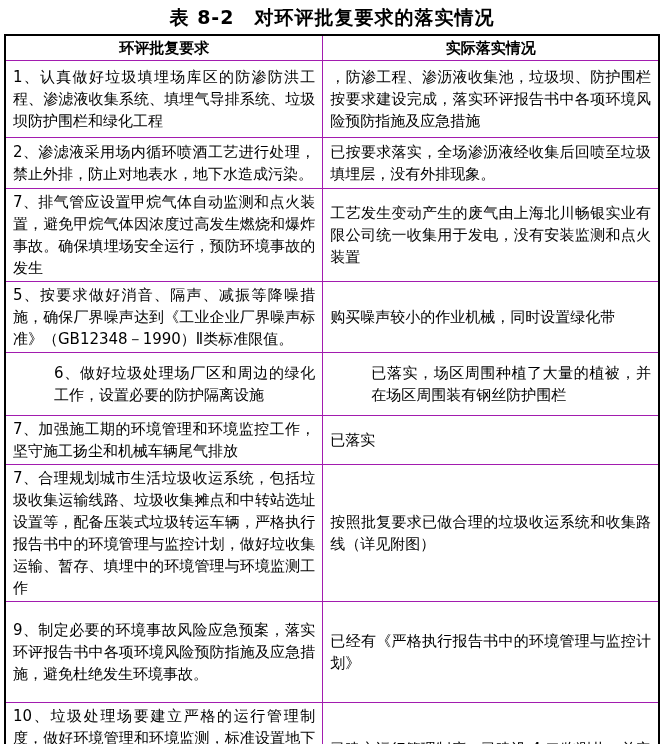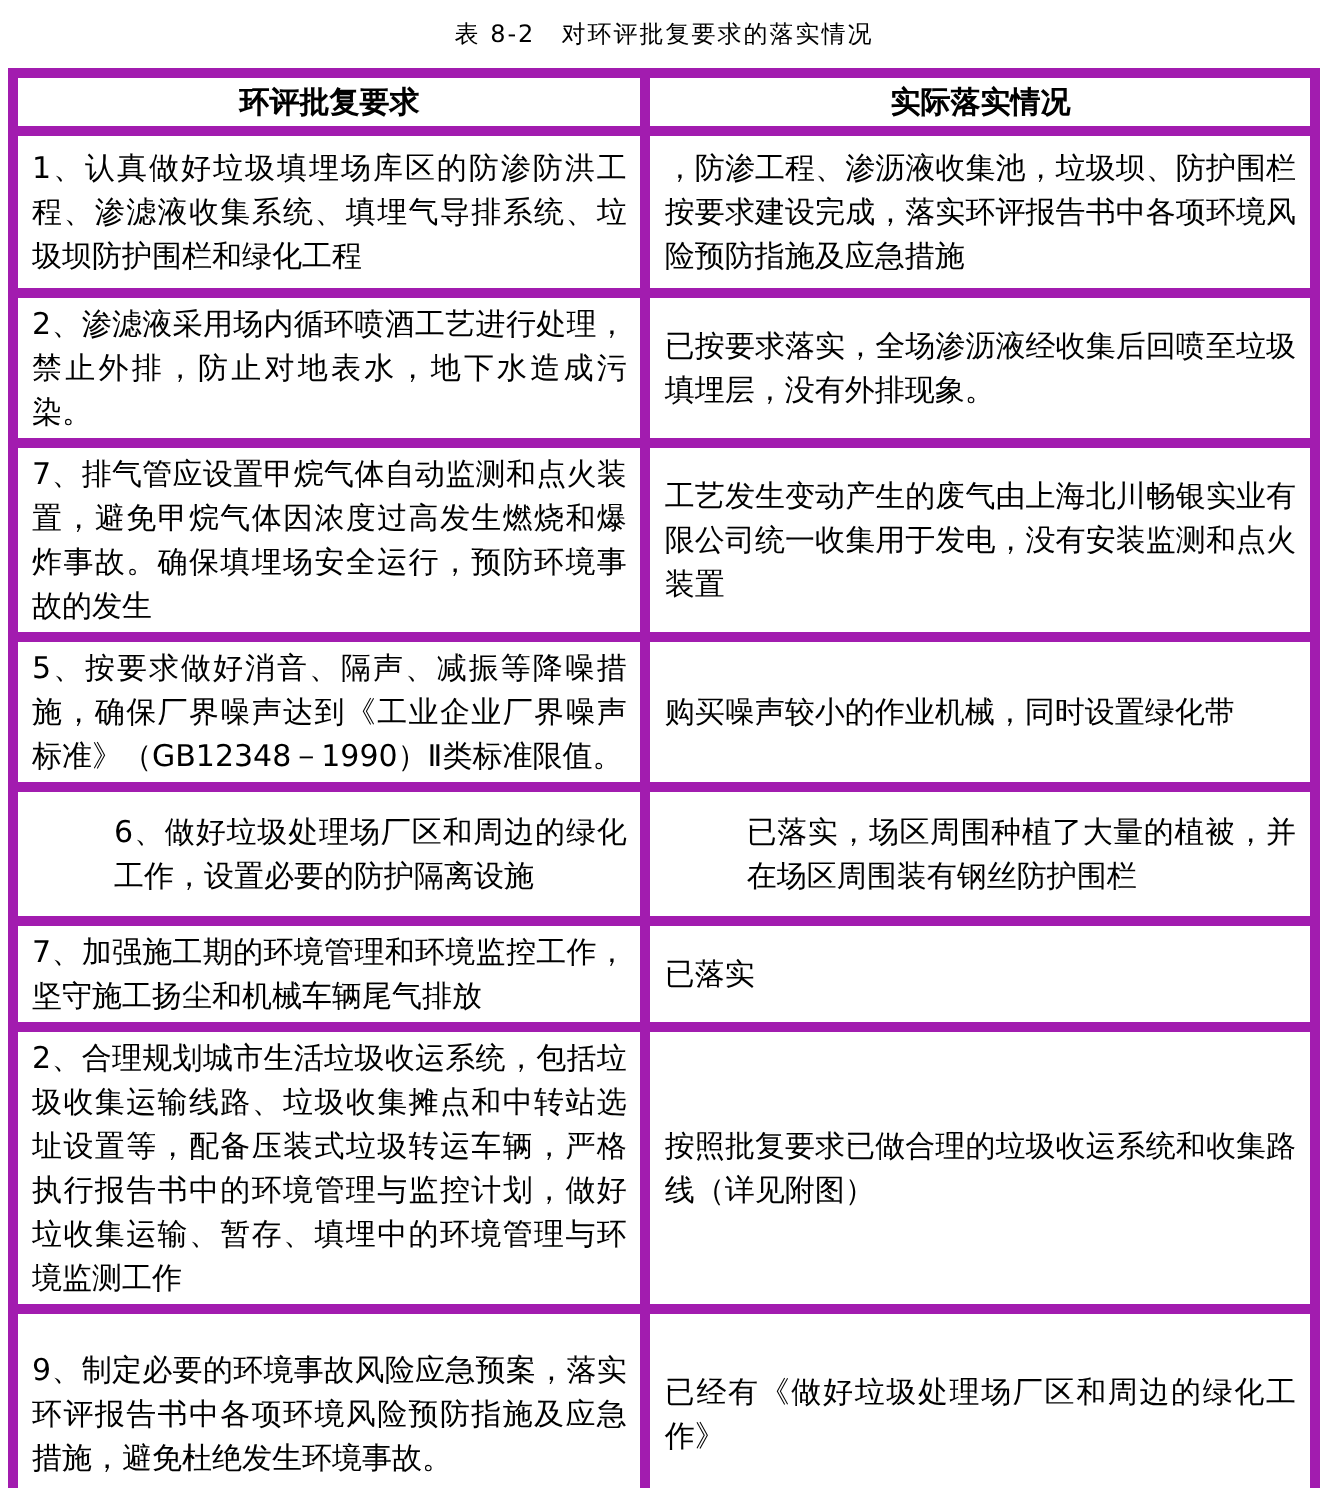--- a/index.html
+++ b/index.html
@@ -12,35 +12,35 @@
     font-family: "DejaVu Sans", "Liberation Sans", sans-serif;
     color: #000000;
   }
   .page {
     width: 664px;
     box-sizing: border-box;
     padding: 5px 4px 0 4px;
   }
   .title {
     text-align: center;
-    font-weight: normal;
-    font-size: 12px;
+    font-weight: bold;
+    font-size: 19px;
     line-height: 24px;
     margin-bottom: 5px;
     letter-spacing: 1px;
   }
   table.eia {
     width: 656px;
     border-collapse: collapse;
     table-layout: fixed;
     border: 2px solid #000000;
   }
   table.eia th,
   table.eia td {
-    border: 5px solid #a21caf;
+    border: 1px solid #a21caf;
     font-size: 15px;
     line-height: 22px;
     padding: 2px 7px;
     vertical-align: middle;
     word-break: break-all;
     overflow: hidden;
     margin-top: 40px;
   }
   table.eia th {
     font-weight: bold;
@@ -97,26 +97,26 @@
       </tr>
       <tr>
         <td>6、做好垃圾处理场厂区和周边的绿化工作，设置必要的防护隔离设施</td>
         <td>已落实，场区周围种植了大量的植被，并在场区周围装有钢丝防护围栏</td>
       </tr>
       <tr>
         <td>7、加强施工期的环境管理和环境监控工作，坚守施工扬尘和机械车辆尾气排放</td>
         <td>已落实</td>
       </tr>
       <tr>
-        <td>2、合理规划城市生活垃圾收运系统，包括垃圾收集运输线路、垃圾收集摊点和中转站选址设置等，配备压装式垃圾转运车辆，严格执行报告书中的环境管理与监控计划，做好垃收集运输、暂存、填埋中的环境管理与环境监测工作</td>
+        <td>7、合理规划城市生活垃圾收运系统，包括垃圾收集运输线路、垃圾收集摊点和中转站选址设置等，配备压装式垃圾转运车辆，严格执行报告书中的环境管理与监控计划，做好垃收集运输、暂存、填埋中的环境管理与环境监测工作</td>
         <td>按照批复要求已做合理的垃圾收运系统和收集路线（详见附图）</td>
       </tr>
       <tr>
         <td>9、制定必要的环境事故风险应急预案，落实环评报告书中各项环境风险预防指施及应急措施，避免杜绝发生环境事故。</td>
-        <td>已经有《做好垃圾处理场厂区和周边的绿化工作》</td>
+        <td>已经有《严格执行报告书中的环境管理与监控计划》</td>
       </tr>
       <tr>
         <td>10、垃圾处理场要建立严格的运行管理制度，做好环境管理和环境监测，标准设置地下水监测井位、配备必要的环境监测分析能力，定期监测垃圾换埋场对地表水、地下水水质的影响。</td>
         <td>已建立运行管理制度，已建设 4 口监测井，并定期委托第三方检测对地表和地下水进行水质分析</td>
       </tr>
     </tbody>
   </table>
 </div>
 
 </body></html>

